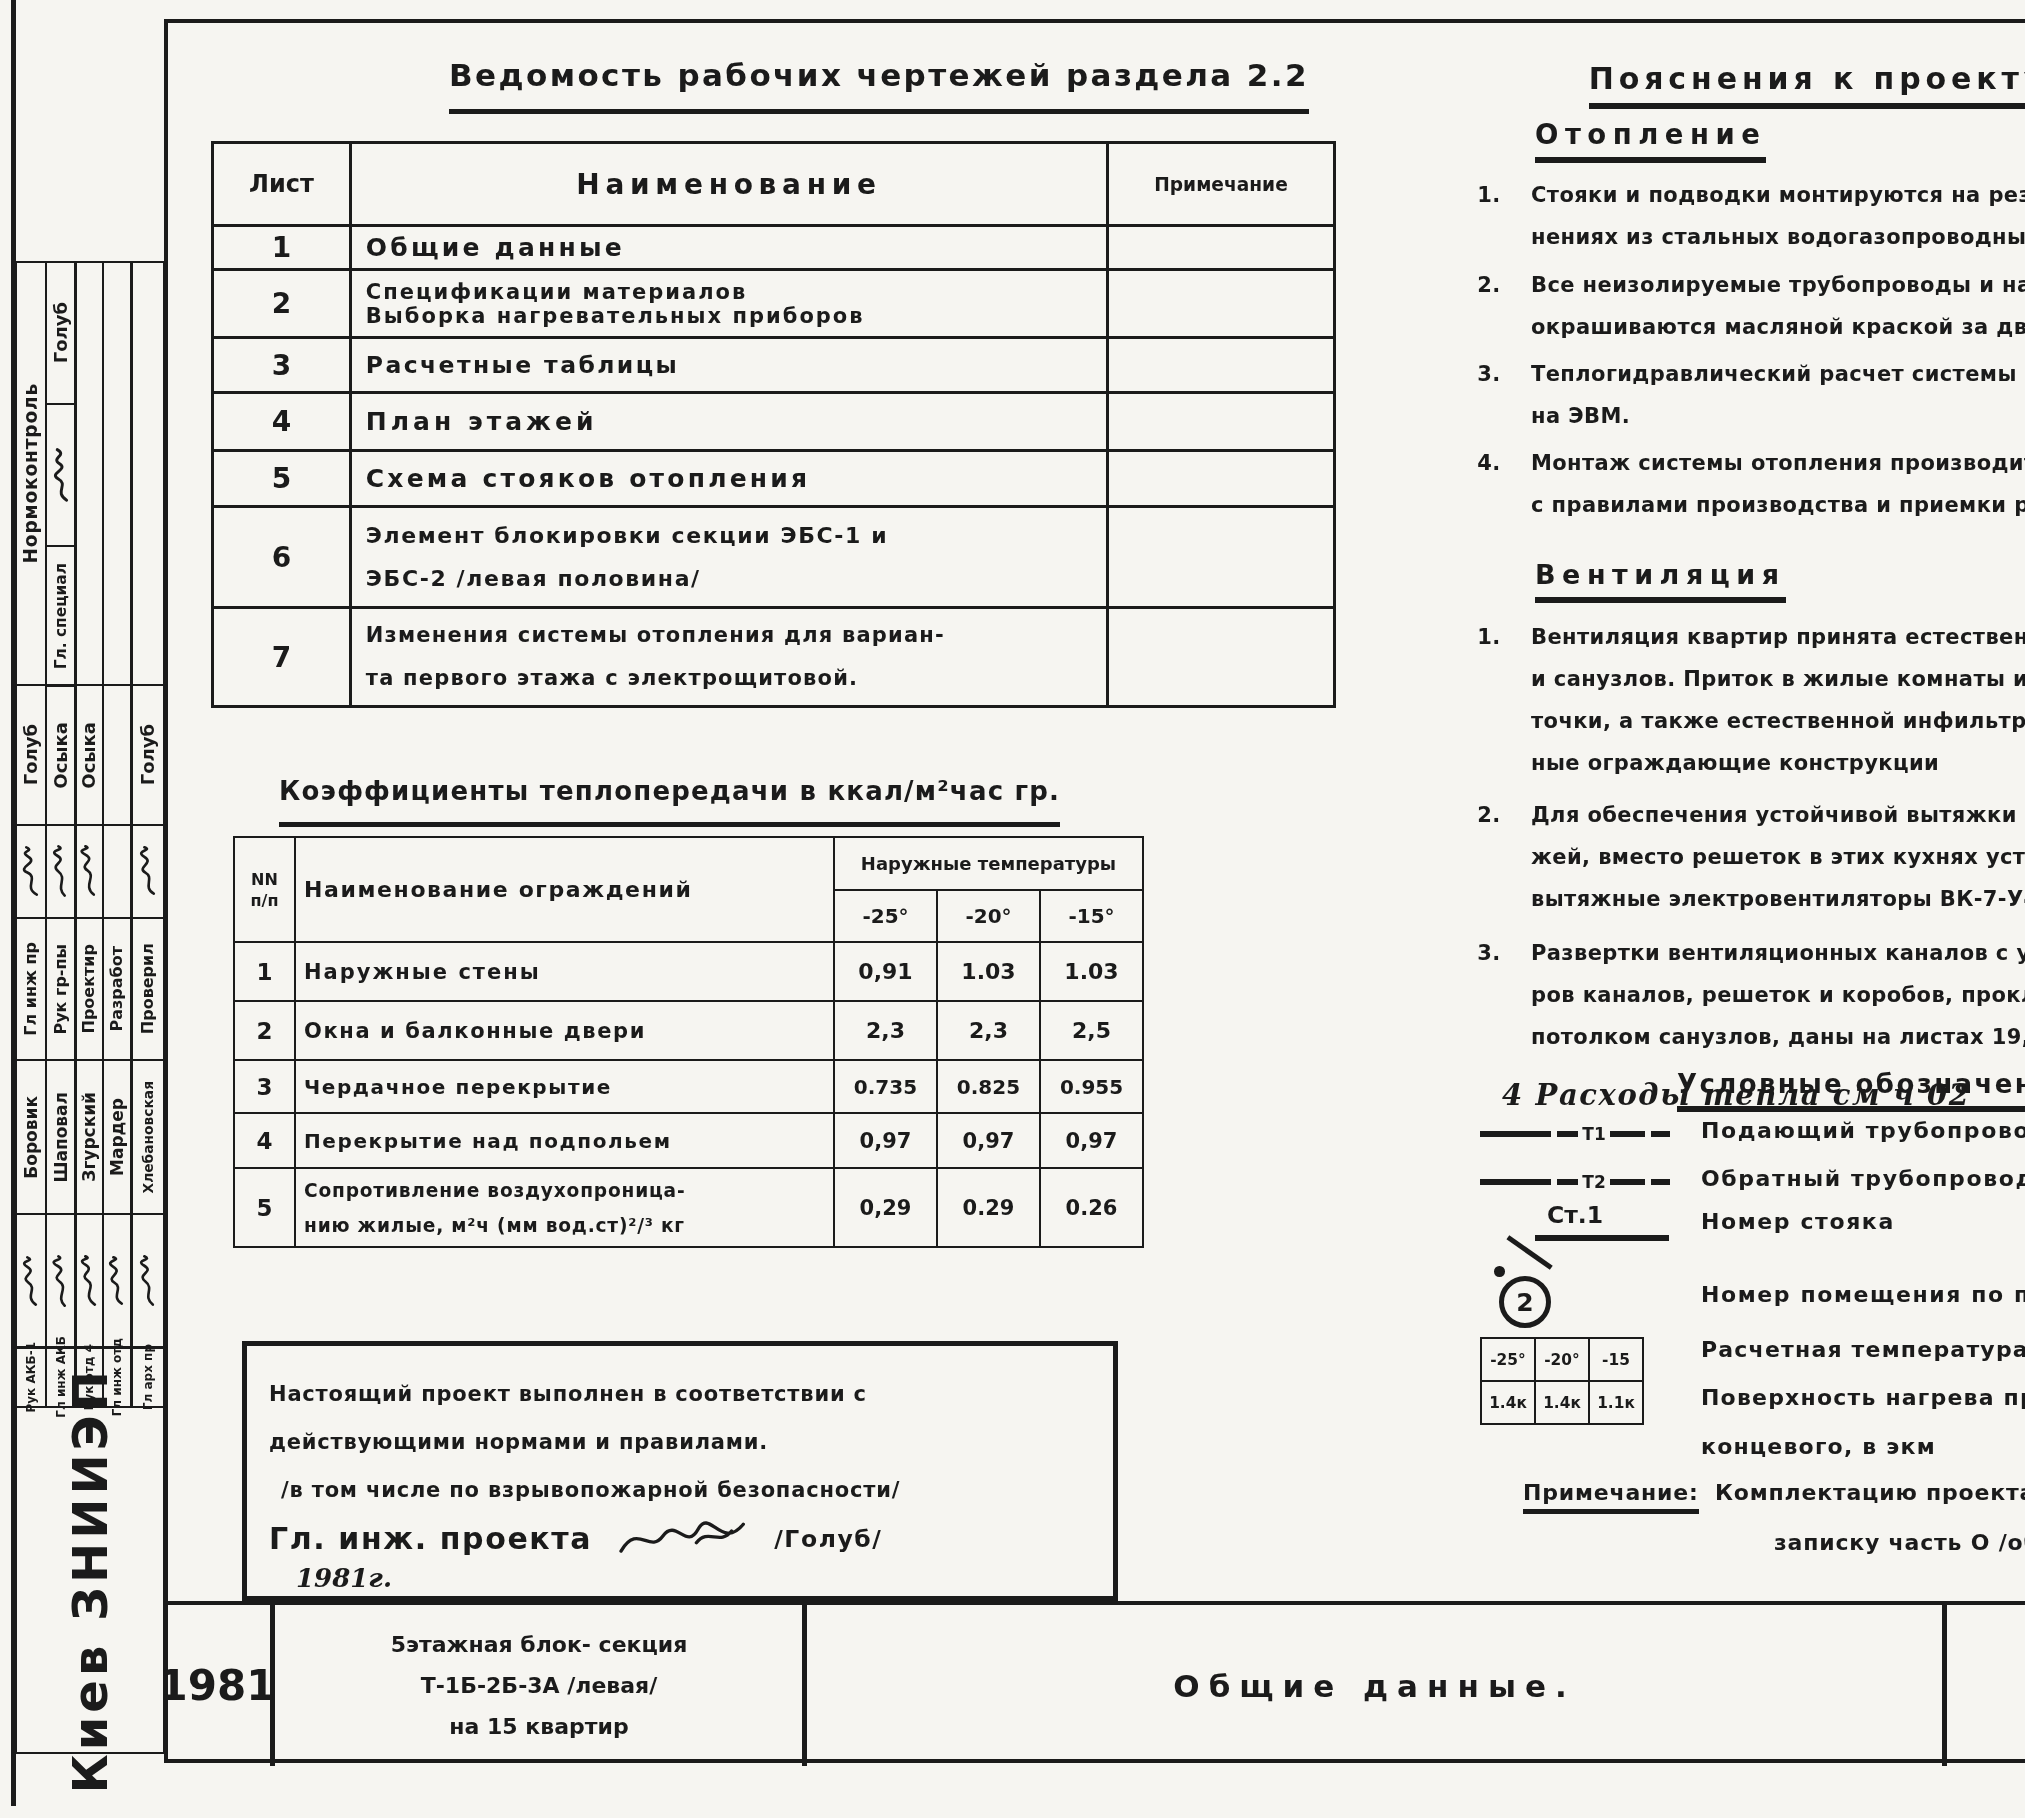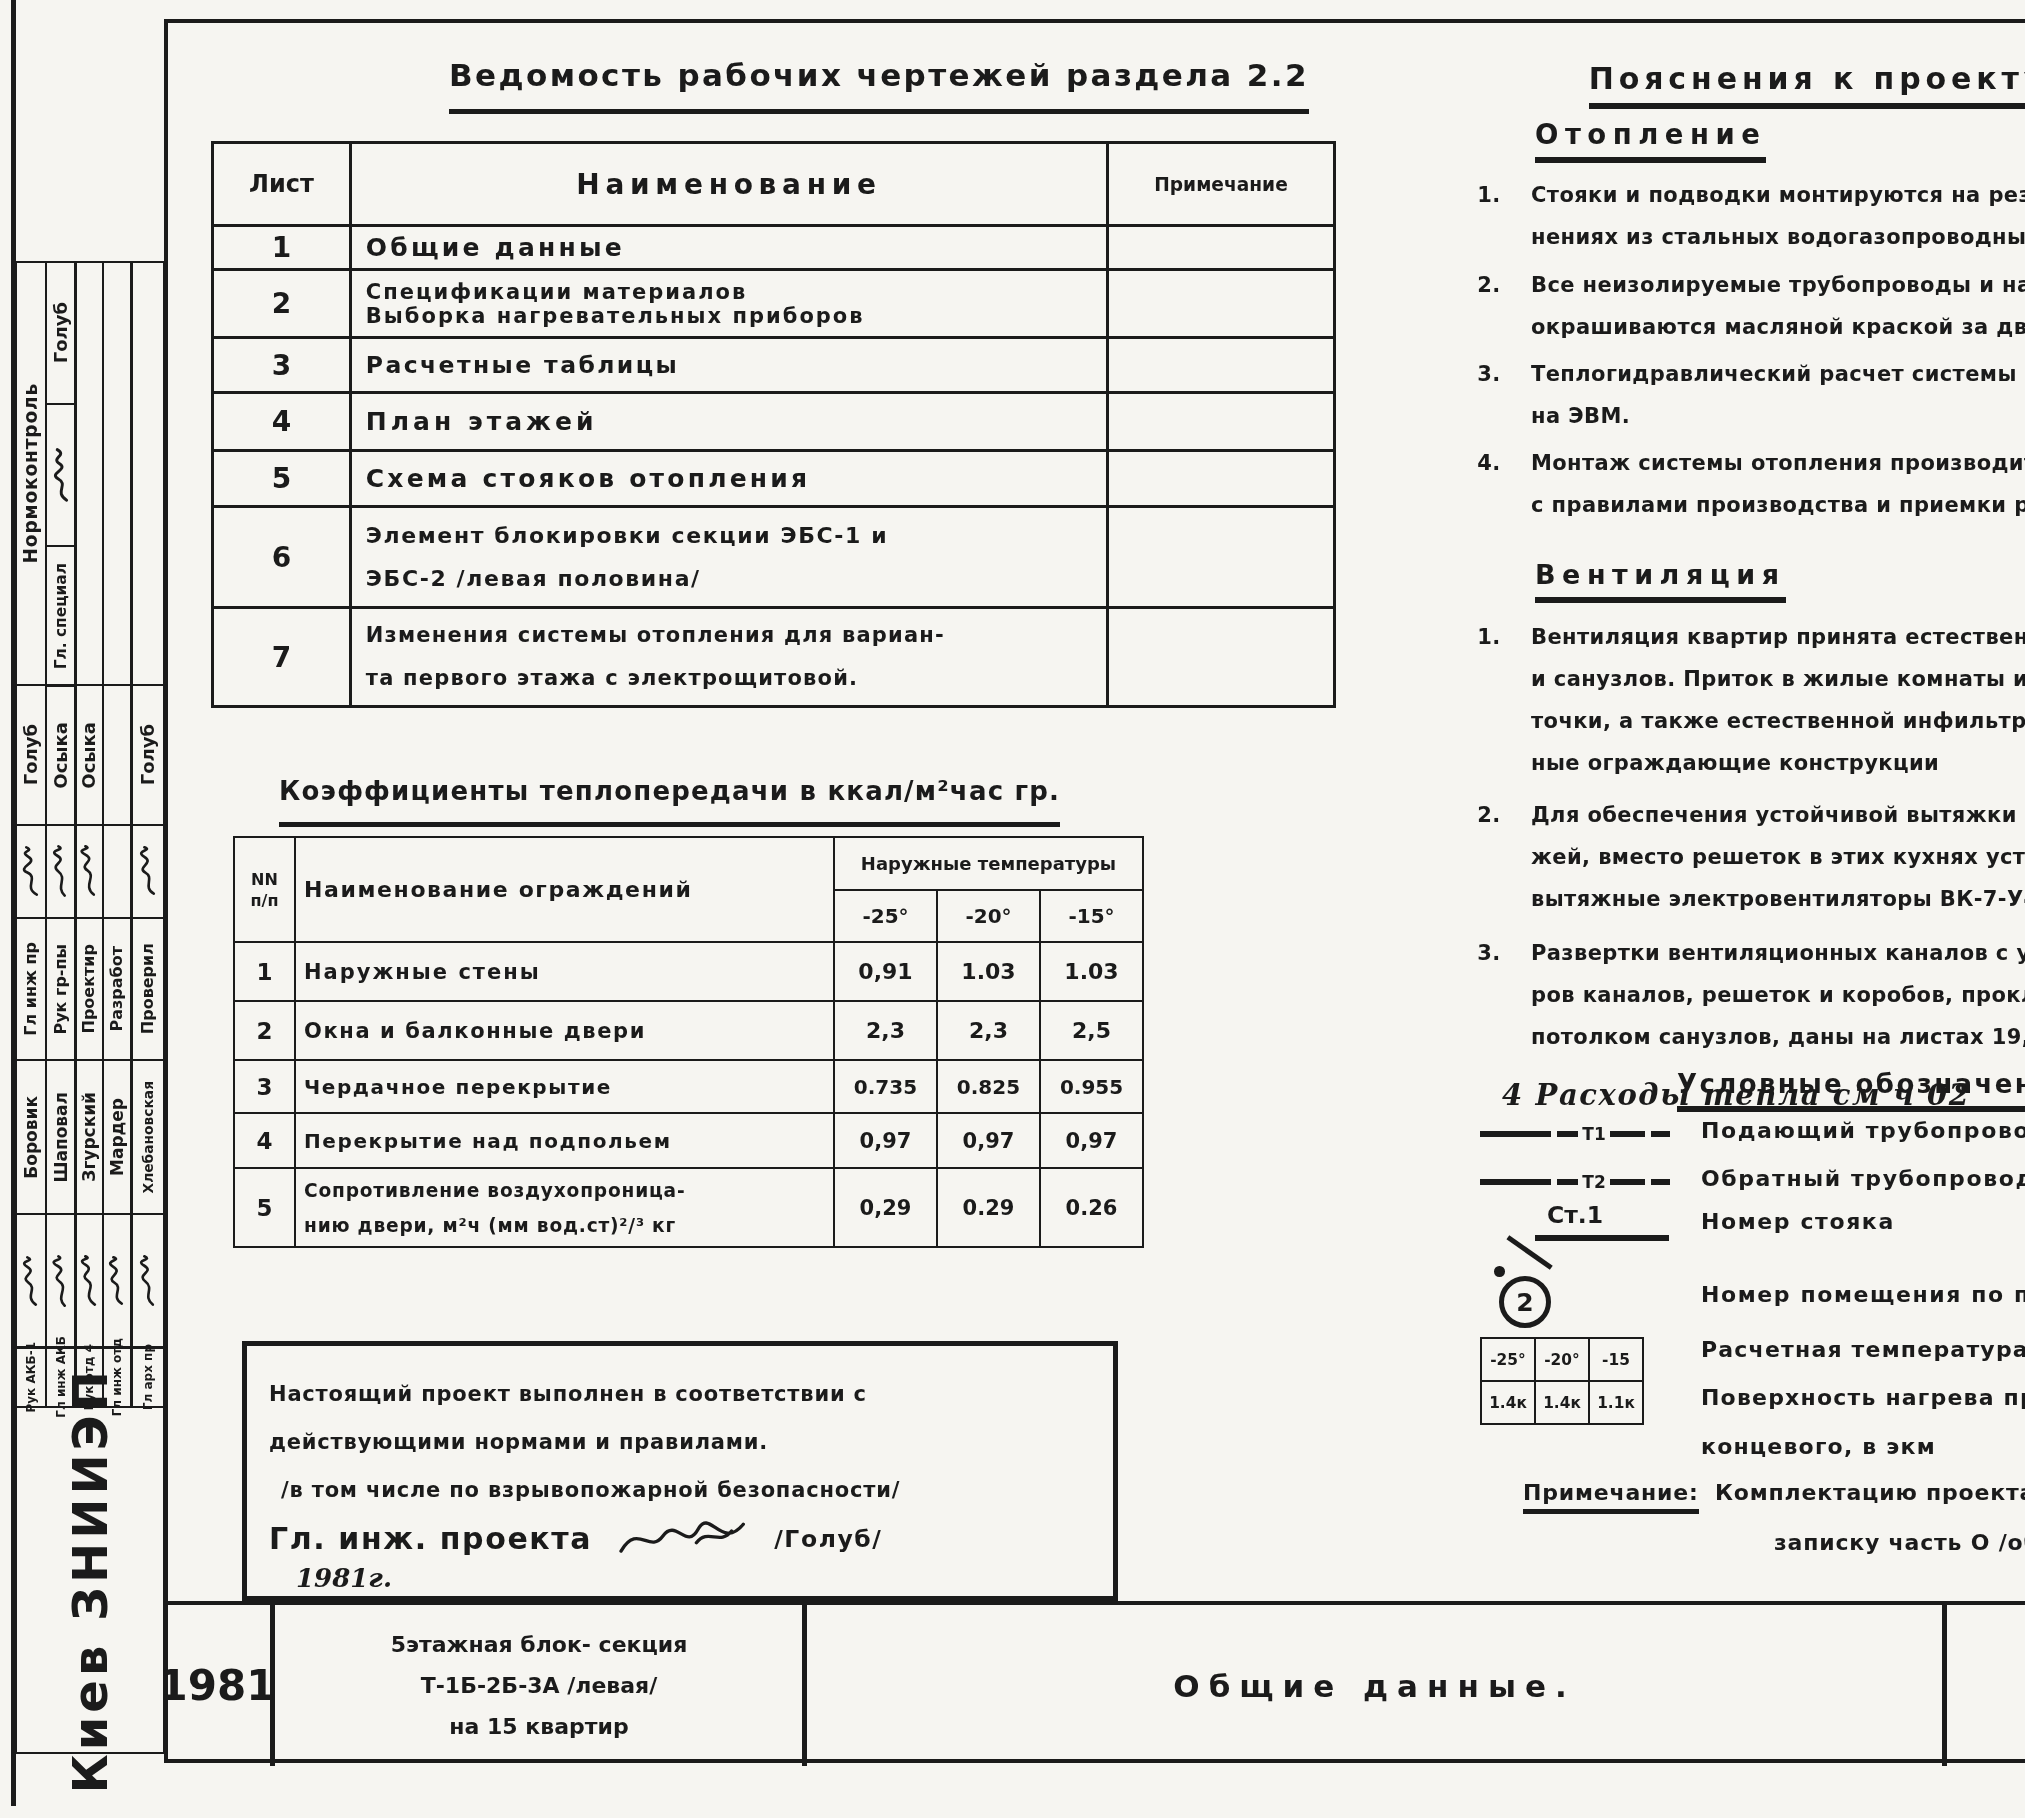--- a/index.html
+++ b/index.html
@@ -282,21 +282,21 @@
       <td style="text-align:center;font-size:23px;">4</td>
       <td style="font-size:20px;letter-spacing:1.6px;">Перекрытие над подпольем</td>
       <td style="text-align:center;font-size:21px;">0,97</td>
       <td style="text-align:center;font-size:21px;">0,97</td>
       <td style="text-align:center;font-size:21px;">0,97</td>
     </tr>
     <tr style="height:79px;">
       <td style="text-align:center;font-size:23px;">5</td>
       <td style="font-size:18.6px;letter-spacing:0.8px;line-height:35px;">
             <div>Сопротивление воздухопроница-</div>
-            <div>нию двери, м²ч (мм вод.ст)²/³ кг</div>
+            <div>нию жилые, м²ч (мм вод.ст)²/³ кг</div>
           </td>
       <td style="text-align:center;font-size:21px;">0,29</td>
       <td style="text-align:center;font-size:21px;">0.29</td>
       <td style="text-align:center;font-size:21px;">0.26</td>
     </tr>
   </tbody>
     </table>
 
   <div class="abs" style="left:242px;top:1341px;width:876px;height:260px;border:5.7px solid #1b1b1b;box-sizing:border-box;">
     <div style="padding:23.5px 16px 0 22px;font-size:21px;letter-spacing:0.8px;line-height:48px;">

